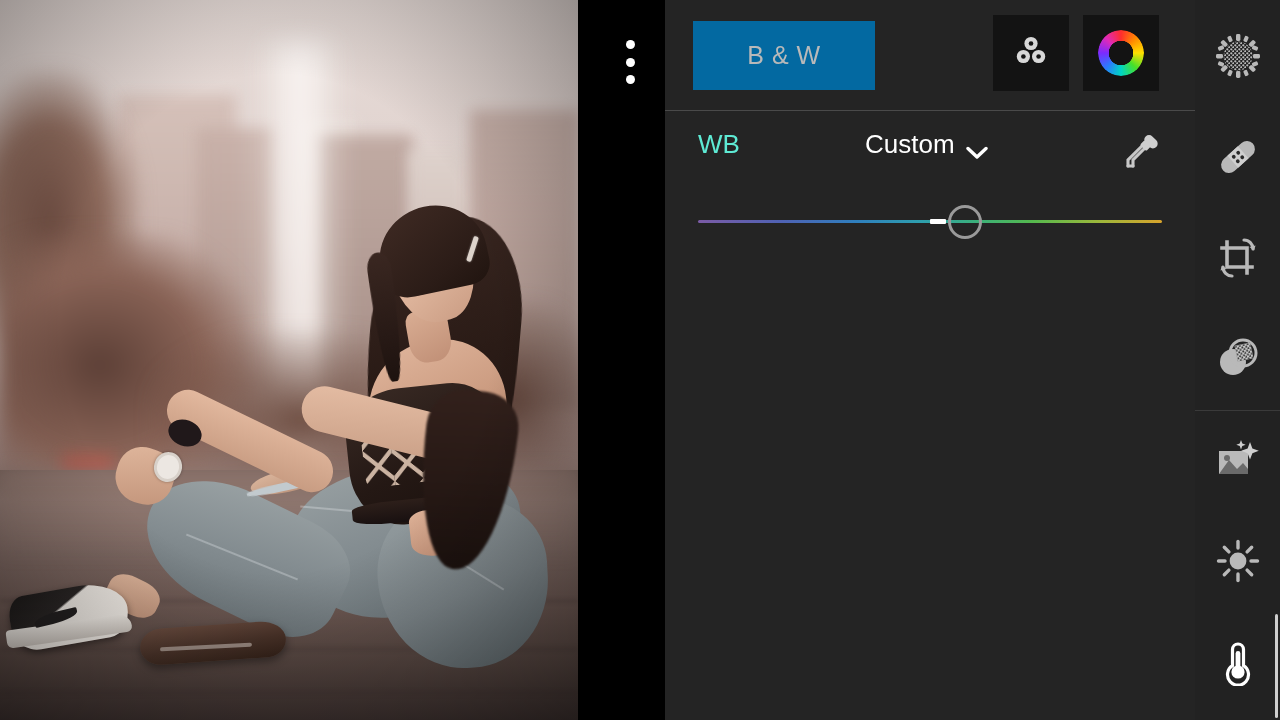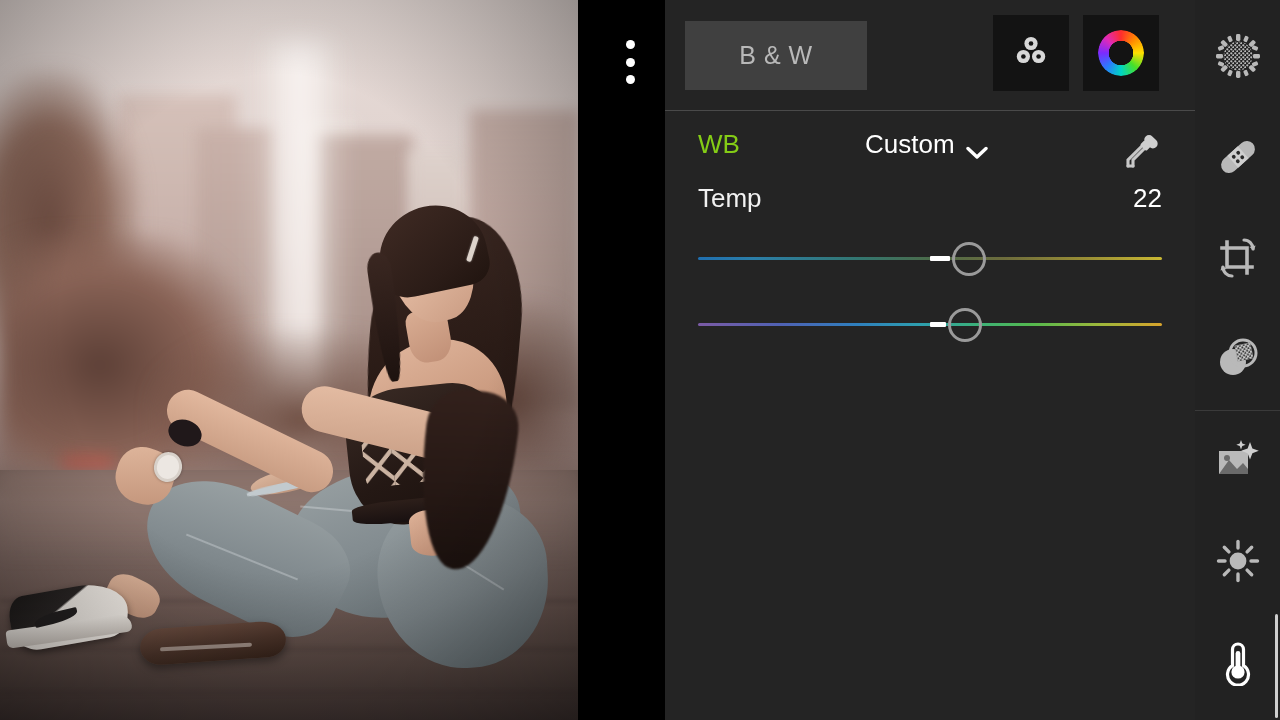--- a/index.html
+++ b/index.html
@@ -287,23 +287,23 @@
   .panel {
     position:relative;
     width:530px; height:720px; flex:0 0 530px;
     background:#242424;
   }
   .panel-head {
     position:relative; height:111px;
     border-bottom:1px solid #4a4a4a;
   }
   .bw-btn {
-    position:absolute; left:20px; top:21px;
+    position:absolute; left:28px; top:21px;
     width:182px; height:69px;
-    background:#404040;
+    background:#0369a1;
     display:flex; align-items:center; justify-content:center;
     color:#b9b9b9; font-size:25px; letter-spacing:.5px;
     cursor:pointer;
   }
   .sq-btn {
     position:absolute; top:15px; width:76px; height:76px;
     background:#131313;
     display:flex; align-items:center; justify-content:center; cursor:pointer;
   }
   .mix-btn { left:328px; }
@@ -315,21 +315,21 @@
             mask:radial-gradient(circle, transparent 0 12px, #000 12.5px);
   }
 
   .rows { position:relative; padding-top:0; }
 
   .wb-row {
     position:relative; height:66px;
     display:flex; align-items:center;
     padding:0 32px 0 33px;
   }
-  .wb-label { color:#84cc16; font-size:26px; }
+  .wb-label { color:#5eead4; font-size:26px; }
   .wb-value {
     color:#fff; font-size:26px;
     position:absolute; left:200px;
     display:flex; align-items:center; gap:11px; cursor:pointer;
   }
   .chev {
     width:0; height:0; position:relative; top:2px;
   }
   .chev svg { display:block; }
   .eyedrop { position:absolute; right:30px; top:18px; cursor:pointer; }
@@ -499,31 +499,20 @@
               <path d="M9 37 L9 31 L25 15"></path>
               <path d="M14 37 L9 37"></path>
               <path d="M14 37 L14 31 L30 15"></path>
             </g>
             <rect x="24.5" y="8" width="15" height="9.5" rx="4.7" transform="rotate(45 32 12.7)" fill="#cfcfcf"></rect>
             <rect x="22" y="13" width="9" height="7" rx="1.6" transform="rotate(45 26.5 16.5)" fill="#cfcfcf"></rect>
           </svg>
         </span>
       </div>
 
-      <div class="slider-block">
-        <div class="sl-head">
-          <span class="sl-name">Temp</span>
-          <span class="sl-val">22</span>
-        </div>
-        <div class="track-wrap">
-          <div class="track t-temp"></div>
-          <div class="fill" style="left: 50%; width: calc(8.5% - 19px);"></div>
-          <div class="knob" style="left: 58.5%;"></div>
-        </div>
-      </div>
 
 
       <div class="slider-block">
         <div class="track-wrap">
           <div class="track t-vib"></div>
           <div class="fill" style="left: 50%; width: calc(7.5% - 19px);"></div>
           <div class="knob" style="left: 57.5%;"></div>
         </div>
       </div>
 

